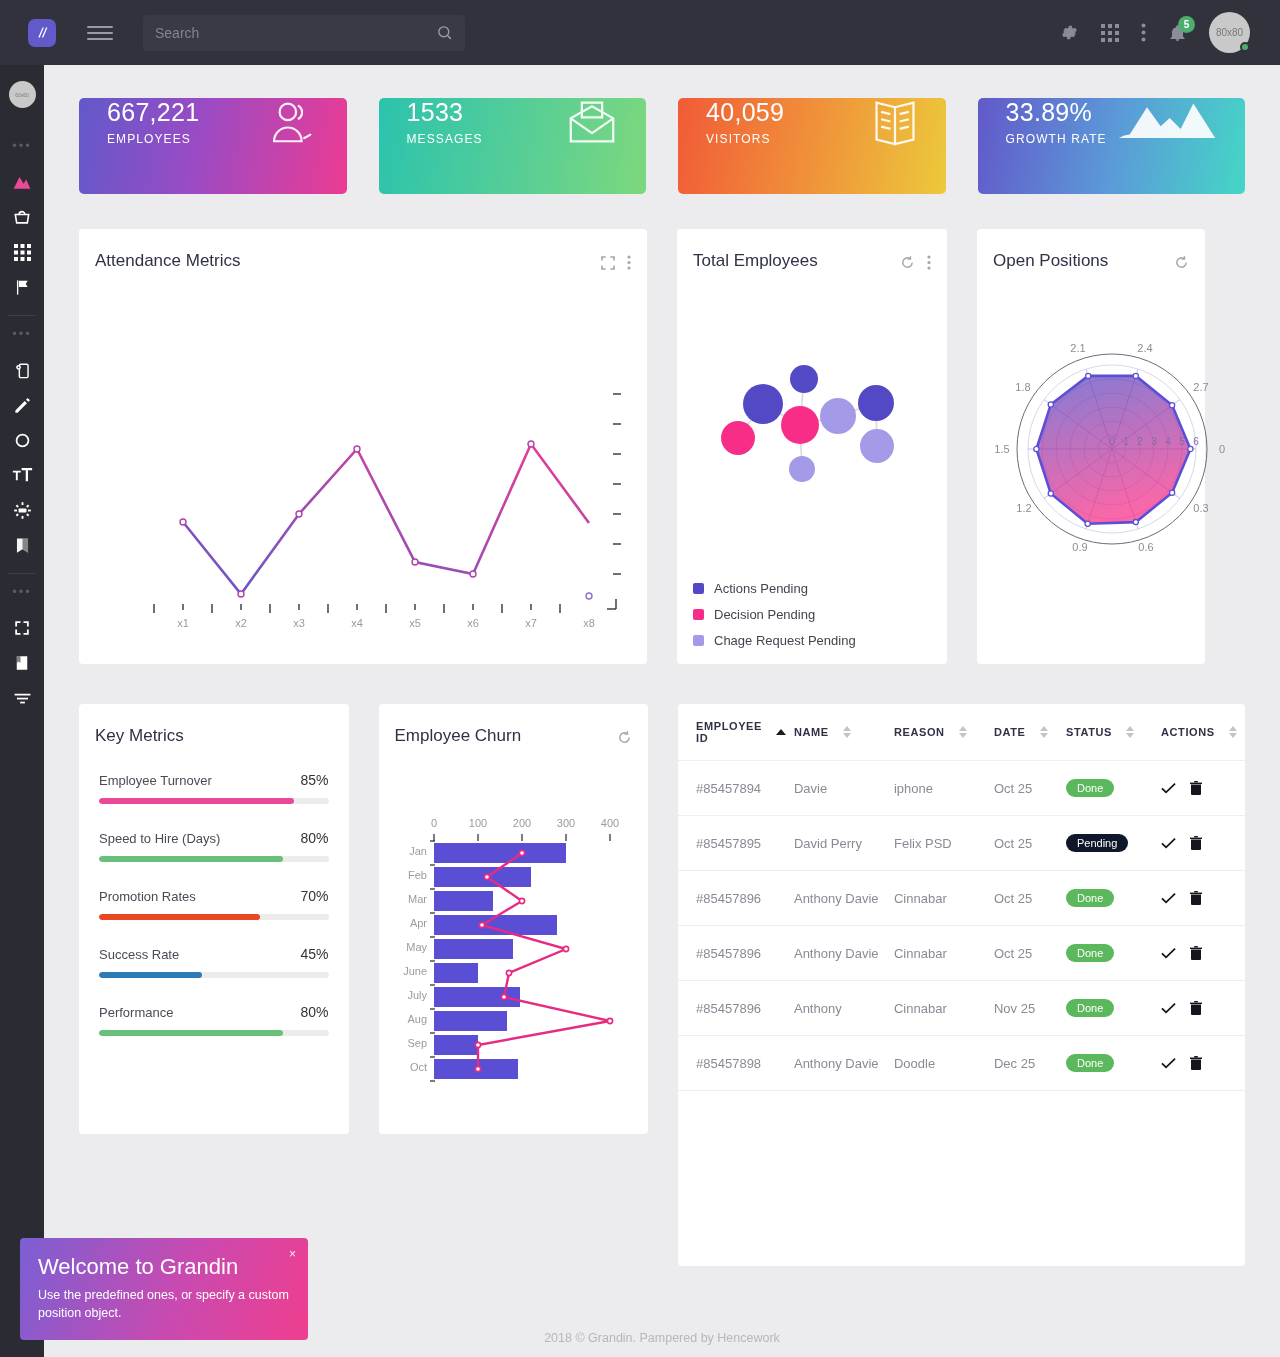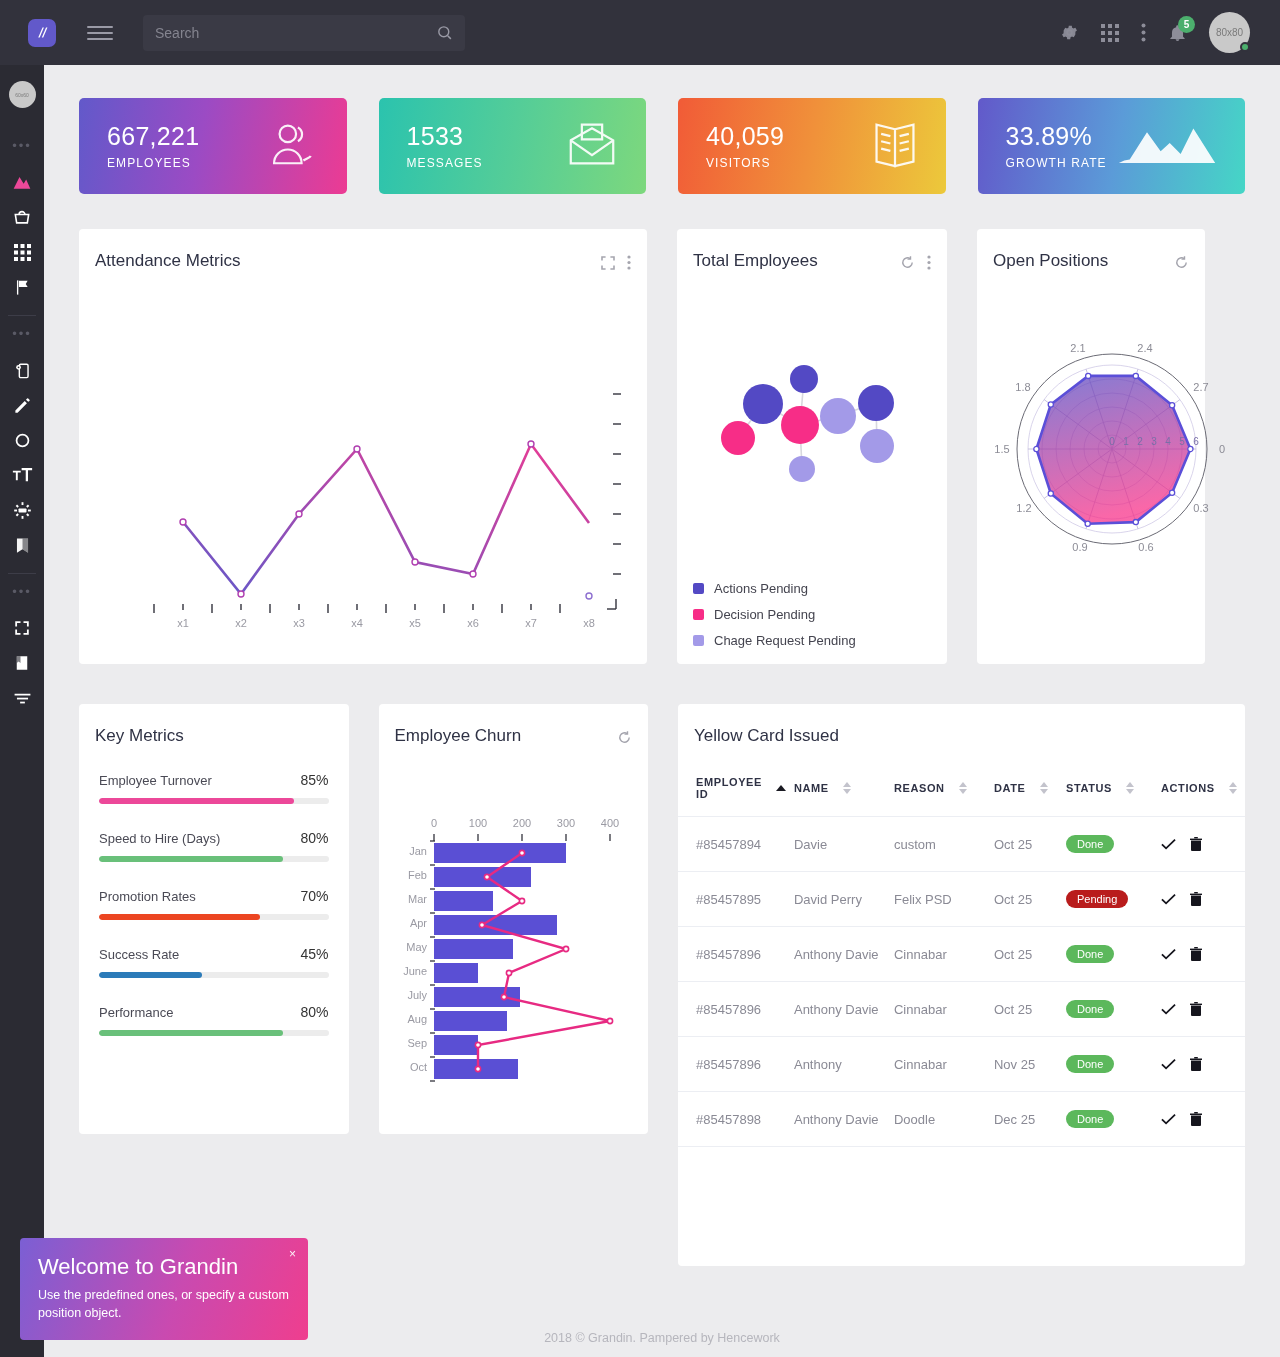--- a/index.html
+++ b/index.html
@@ -82,21 +82,21 @@
   #main {
     position: absolute; top: 65px; left: 44px;
     width: 1236px; height: 1292px; background: #ececee;
     overflow: hidden;
   }
   .grid-stats {
     display: flex; gap: 32px; padding: 33px 35px 0 35px;
   }
   .stat-card {
     flex: 1; height: 96px; border-radius: 5px;
-    display: flex; align-items: center; justify-content: space-between;
+    display: flex; align-items: flex-start; justify-content: space-between;
     padding: 0 28px; color: #fff;
   }
   .stat-num { font-size: 25px; font-weight: 300; letter-spacing: .3px; }
   .stat-label { font-size: 12px; letter-spacing: 1.1px; margin-top: 5px; }
   .stat-ico { opacity: .92; }
   
   .row { display: flex; gap: 30px; padding: 5px 35px; margin-top: 30px; }
   .panel { background: #fff; border-radius: 4px; position: relative; }
   .panel-title {
     font-size: 17px; color: #2f3245; font-weight: 400;
@@ -755,21 +755,20 @@
             <circle cx="130" cy="169" r="2.6"></circle>
           <circle cx="125" cy="193" r="2.6"></circle>
             <circle cx="231" cy="217" r="2.6"></circle>
             <circle cx="99" cy="241" r="2.6"></circle>
           <circle cx="99" cy="265" r="2.6"></circle>
         </g>
       </svg>
     </div>
 
     <div class="panel" style="width:568px;height:562px;overflow:hidden">
-      <div class="panel-title" style="margin-bottom:14px">Yellow Card Issued</div>
       <table>
         <thead>
           <tr>
             <th style="width:110px">
               <div class="th-in">
                 <span>EMPLOYEE ID</span>
                 <span class="caret-active"></span>
               </div>
             </th>
             <th style="width:100px">
@@ -816,21 +815,21 @@
                     <i class="dn"></i>
                   </span>
               </div>
             </th>
           </tr>
         </thead>
         <tbody>
           <tr>
             <td>#85457894</td>
             <td>Davie</td>
-            <td>custom</td>
+            <td>iphone</td>
             <td>Oct 25</td>
             <td>
               <span class="badge" style="background:#5cb85c">Done</span>
             </td>
             <td>
               <div class="act">
                 <span>
                   <svg width="15" height="12" viewBox="0 0 16 12" fill="none" stroke="#15151d" stroke-width="1.9">
                       <path d="M1 6.3L5.4 10.6 15 1.4"></path>
                     </svg>
@@ -844,21 +843,21 @@
                 </span>
               </div>
             </td>
           </tr>
           <tr>
             <td>#85457895</td>
             <td>David Perry</td>
             <td>Felix PSD</td>
             <td>Oct 25</td>
             <td>
-              <span class="badge" style="background:#b91c1c">Pending</span>
+              <span class="badge" style="background:#0f172a">Pending</span>
             </td>
             <td>
               <div class="act">
                 <span>
                   <svg width="15" height="12" viewBox="0 0 16 12" fill="none" stroke="#15151d" stroke-width="1.9">
                       <path d="M1 6.3L5.4 10.6 15 1.4"></path>
                     </svg>
                 </span>
                 <span>
                   <svg width="12" height="14" viewBox="0 0 12 14" fill="#15151d">

